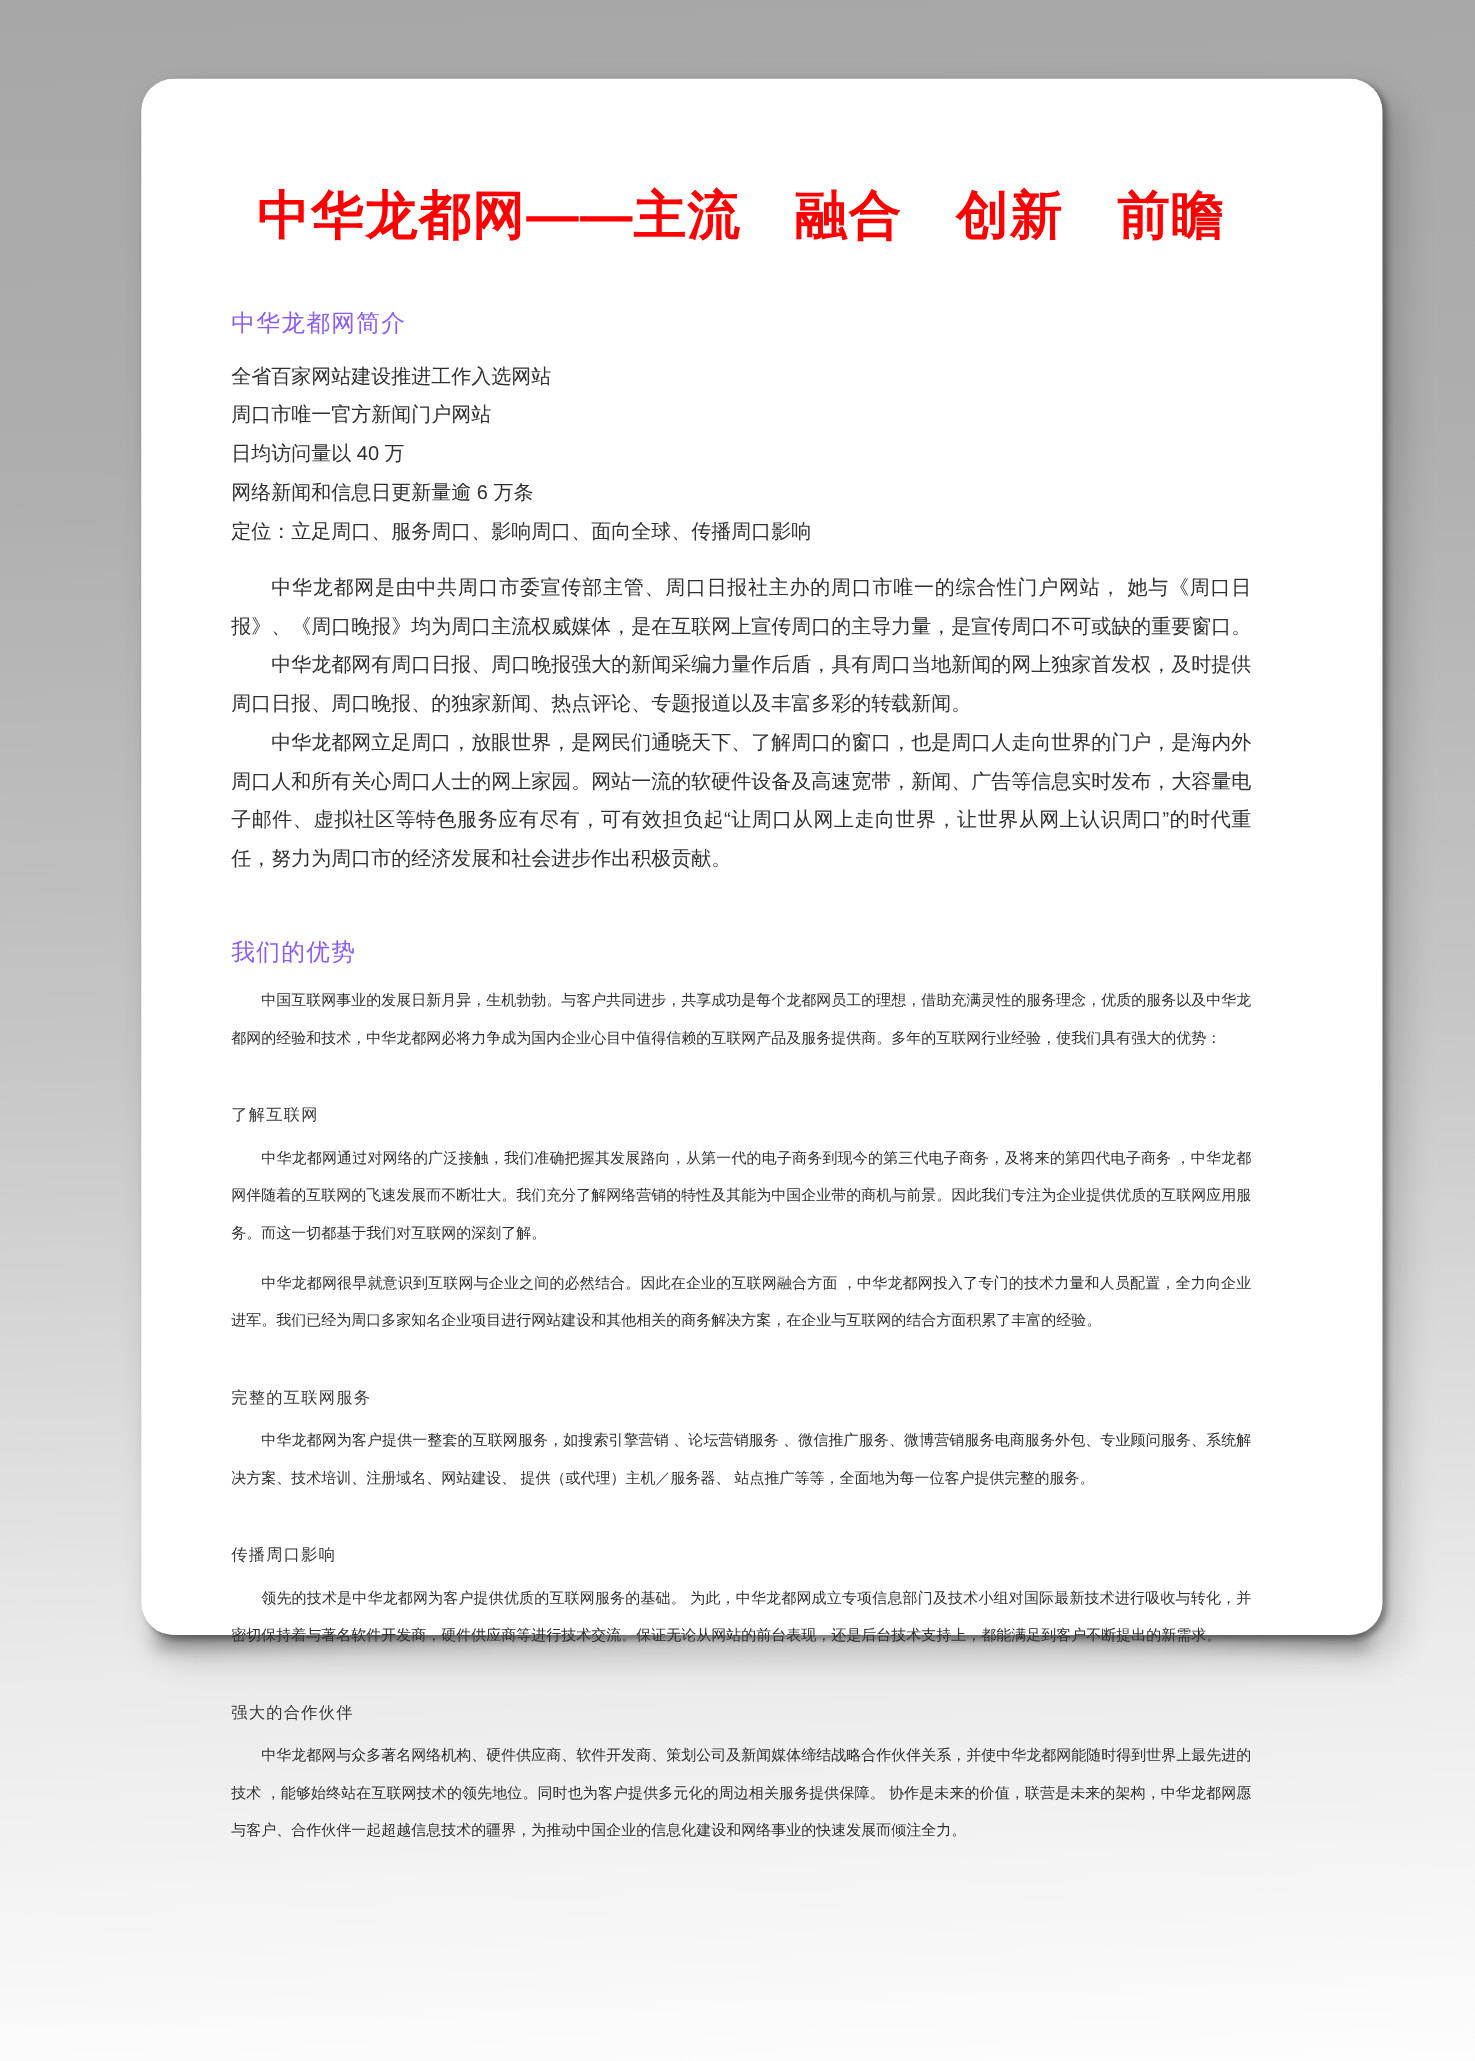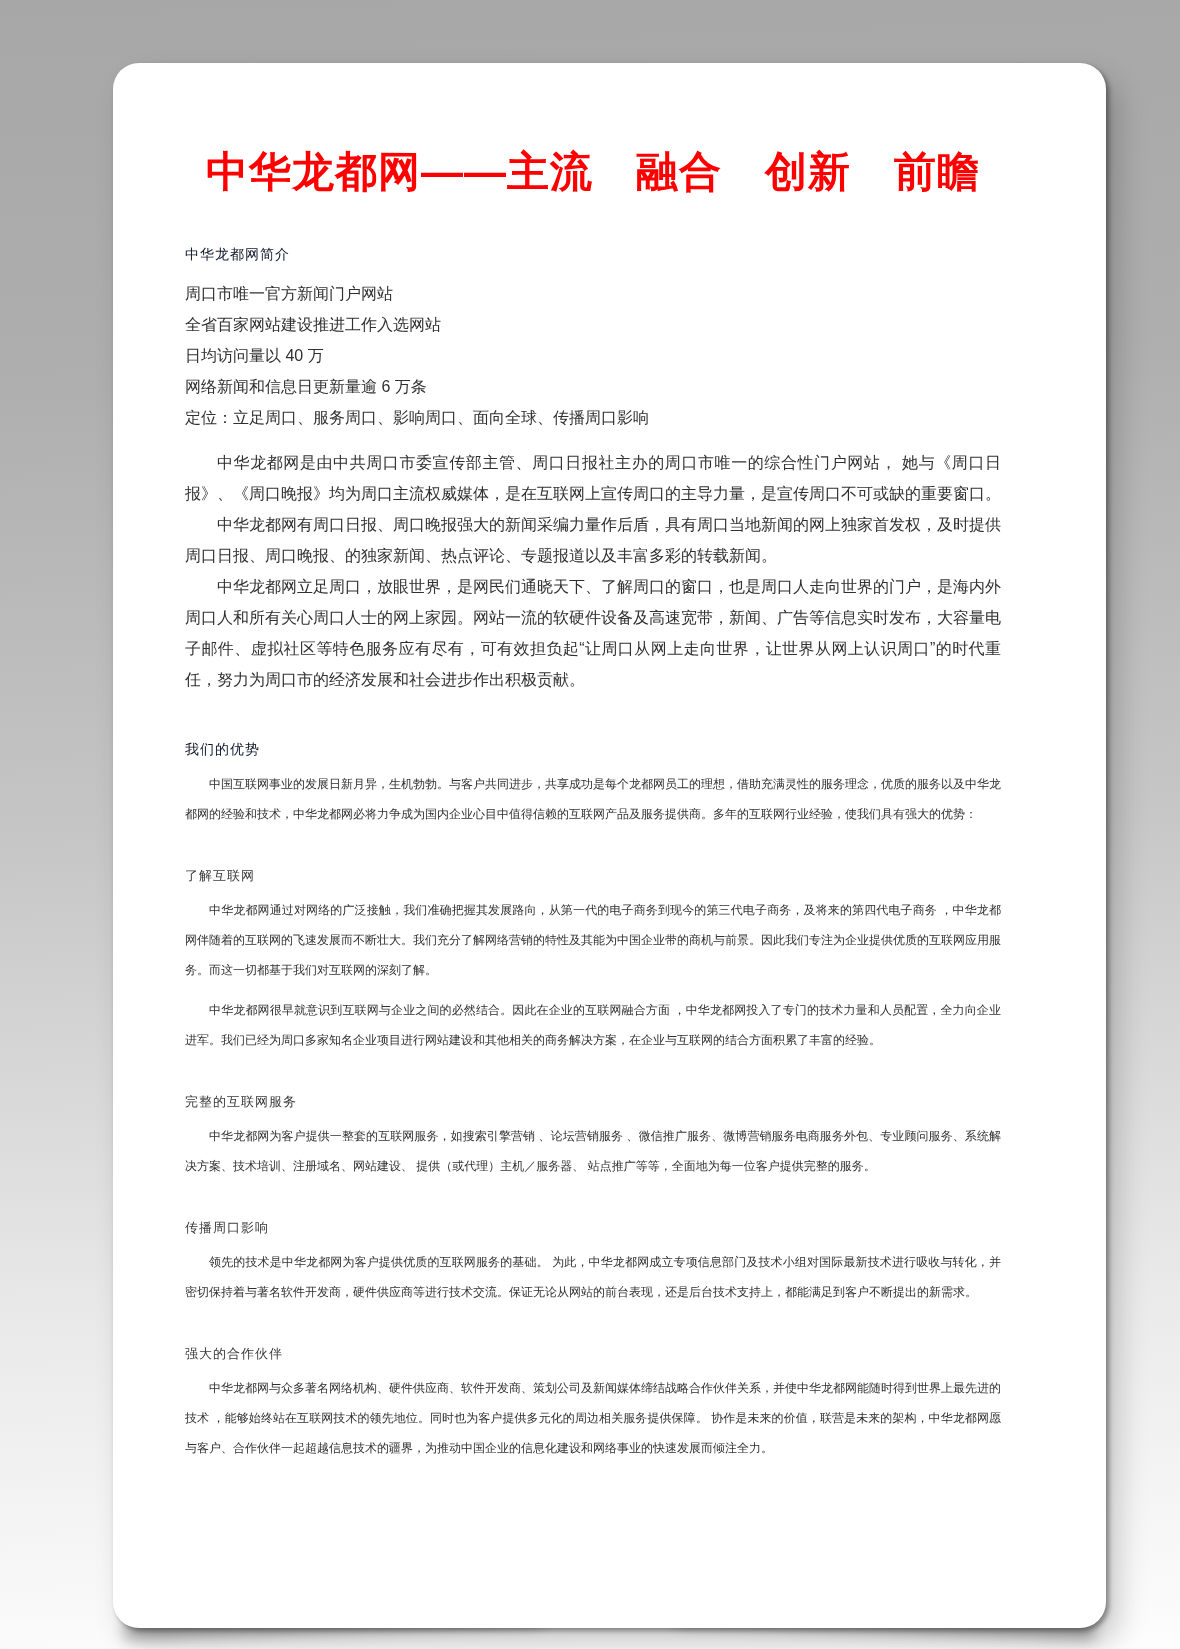--- a/index.html
+++ b/index.html
@@ -4,42 +4,42 @@
 <style>
   html,body{margin:0;padding:0;}
   body{
     width:1180px;height:1649px;
     background:linear-gradient(178deg,#a7a7a7 0%,#aeaeae 22%,#c6c6c6 50%,#e9e9e9 78%,#fdfdfd 100%);
     font-family:"Liberation Sans","DejaVu Sans",sans-serif;
     overflow:hidden;position:relative;
     -webkit-font-smoothing:antialiased;
   }
   .page-card{
-    position:absolute;left:113px;top:63px;width:993px;height:1565px;
+    position:absolute;left:113px;top:63px;width:993px;height:1245px;
     background:#ffffff;border-radius:26px;
     box-shadow:3px 3px 5px rgba(0,0,0,0.38), 12px 16px 30px rgba(0,0,0,0.20);
     box-sizing:border-box;
     padding:58px 105px 60px 72px;
   }
   
   .page-card::before,.page-card::after{
     content:"";position:absolute;bottom:10px;width:42%;height:18px;z-index:-1;
     box-shadow:0 14px 14px rgba(0,0,0,0.30);
   }
   .page-card::before{left:14px;transform:skew(-6deg) rotate(-2deg);}
   .page-card::after{right:14px;transform:skew(6deg) rotate(2deg);}
 
   .doc-title{
     margin:24px 0 0 0;
     font-size:42px;line-height:1.3;font-weight:700;
     color:#fe0000;text-align:center;letter-spacing:1px;
     white-space:pre-wrap;
   }
   h2.section-heading{
-    margin:46px 0 0 0;font-size:14px;font-weight:400;color:#0f172a;letter-spacing:1px;
+    margin:46px 0 0 0;font-size:19px;font-weight:400;color:#8b5cf6;letter-spacing:1px;
   }
   h3.sub-heading{
     margin:38px 0 0 0;font-size:13px;font-weight:400;color:#3a3a3a;letter-spacing:1px;
   }
   .intro-lines{margin-top:14px;}
   .intro-line{font-size:16px;line-height:31px;color:#303030;}
   .body-paragraphs{margin-top:2px;}
   p.body-paragraph{
     margin:0;font-size:16px;line-height:31px;color:#303030;
     text-indent:2em;text-align:justify;
@@ -53,22 +53,22 @@
 </head>
 <body>
 
 <div class="page-card">
 
   <h1 class="doc-title" style="color: rgb(254, 0, 0);">中华龙都网——主流　融合　创新　前瞻</h1>
 
   <h2 class="section-heading">中华龙都网简介</h2>
 
   <div class="intro-lines">
+    <div class="intro-line">全省百家网站建设推进工作入选网站</div>
     <div class="intro-line">周口市唯一官方新闻门户网站</div>
-    <div class="intro-line">全省百家网站建设推进工作入选网站</div>
     <div class="intro-line">日均访问量以 40 万</div>
     <div class="intro-line">网络新闻和信息日更新量逾 6 万条</div>
     <div class="intro-line">定位：立足周口、服务周口、影响周口、面向全球、传播周口影响</div>
   </div>
 
   <div class="body-paragraphs">
     <p class="body-paragraph first-gap">中华龙都网是由中共周口市委宣传部主管、周口日报社主办的周口市唯一的综合性门户网站， 她与《周口日报》、《周口晚报》均为周口主流权威媒体，是在互联网上宣传周口的主导力量，是宣传周口不可或缺的重要窗口。</p>
     <p class="body-paragraph">中华龙都网有周口日报、周口晚报强大的新闻采编力量作后盾，具有周口当地新闻的网上独家首发权，及时提供周口日报、周口晚报、的独家新闻、热点评论、专题报道以及丰富多彩的转载新闻。</p>
     <p class="body-paragraph">中华龙都网立足周口，放眼世界，是网民们通晓天下、了解周口的窗口，也是周口人走向世界的门户，是海内外周口人和所有关心周口人士的网上家园。网站一流的软硬件设备及高速宽带，新闻、广告等信息实时发布，大容量电子邮件、虚拟社区等特色服务应有尽有，可有效担负起“让周口从网上走向世界，让世界从网上认识周口”的时代重任，努力为周口市的经济发展和社会进步作出积极贡献。</p>
   </div>

